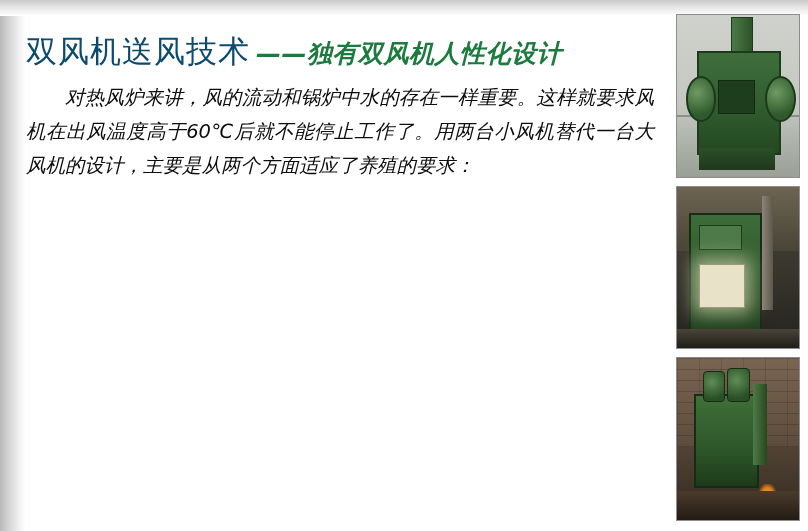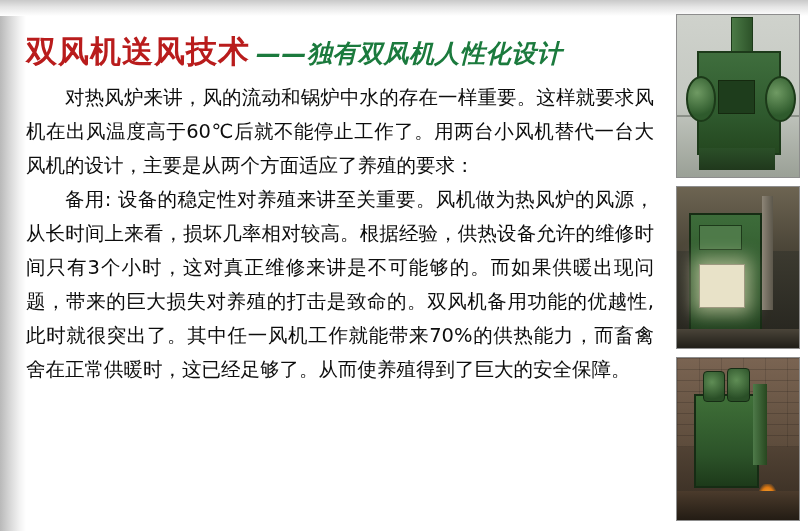--- a/index.html
+++ b/index.html
@@ -42,43 +42,44 @@
     width: 672px;
     padding: 34px 18px 0 26px;
     box-sizing: border-box;
   }
   .headline {
     white-space: nowrap;
     margin: 0 0 12px 0;
     line-height: 1.1;
   }
   .headline .main {
-    color: #b91c1c;
+    color: #0c4a6e;
     font-size: 31px;
-    font-weight: bold;
+    font-weight: normal;
     letter-spacing: 1px;
   }
   .headline .sub {
     color: #1b7a3d;
     font-size: 25px;
     font-weight: bold;
     letter-spacing: 0.5px;
     margin-left: 6px;
     font-style: italic;
   }
   .body-text {
     color: #0d0d0d;
     font-size: 19.5px;
     line-height: 34px;
     text-align: justify;
     text-justify: inter-ideograph;
   }
   .body-text p {
     margin: 0;
     text-indent: 2em;
+    font-style: italic;
   }
   .photos {
     position: relative;
     z-index: 1;
     flex: 1;
     padding: 14px 8px 10px 4px;
     box-sizing: border-box;
     display: flex;
     flex-direction: column;
     gap: 8px;
@@ -222,21 +223,20 @@
 
 <div class="page">
 
   <div class="content">
     <h1 class="headline">
       <span class="main">双风机送风技术</span><span class="sub">——独有双风机人性化设计</span>
     </h1>
 
     <div class="body-text">
       <p>对热风炉来讲，风的流动和锅炉中水的存在一样重要。这样就要求风机在出风温度高于60℃后就不能停止工作了。用两台小风机替代一台大风机的设计，主要是从两个方面适应了养殖的要求：</p>
-      <p>备用: 设备的稳定性对养殖来讲至关重要。风机做为热风炉的风源，从长时间上来看，损坏几率相对较高。根据经验，供热设备允许的维修时间只有3个小时，这对真正维修来讲是不可能够的。而如果供暖出现问题，带来的巨大损失对养殖的打击是致命的。双风机备用功能的优越性, 此时就很突出了。其中任一风机工作就能带来70%的供热能力，而畜禽舍在正常供暖时，这已经足够了。从而使养殖得到了巨大的安全保障。</p>
     </div>
   </div>
 
   <div class="photos">
 
     <div class="photo ph1">
       <div class="wall-line"></div>
       <div class="stack"></div>
       <div class="body-box"></div>
       <div class="hatch"></div>

